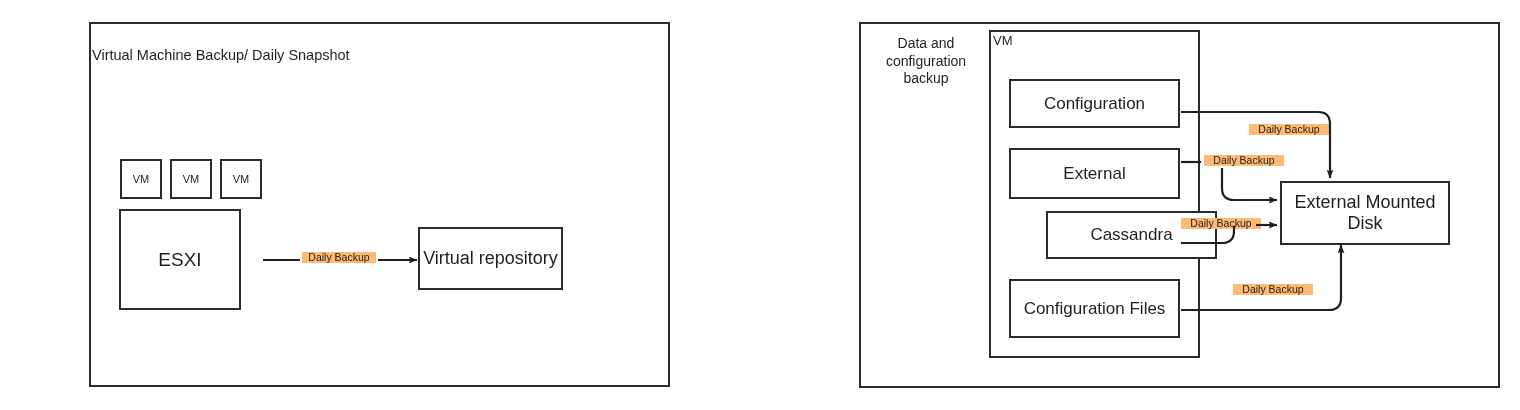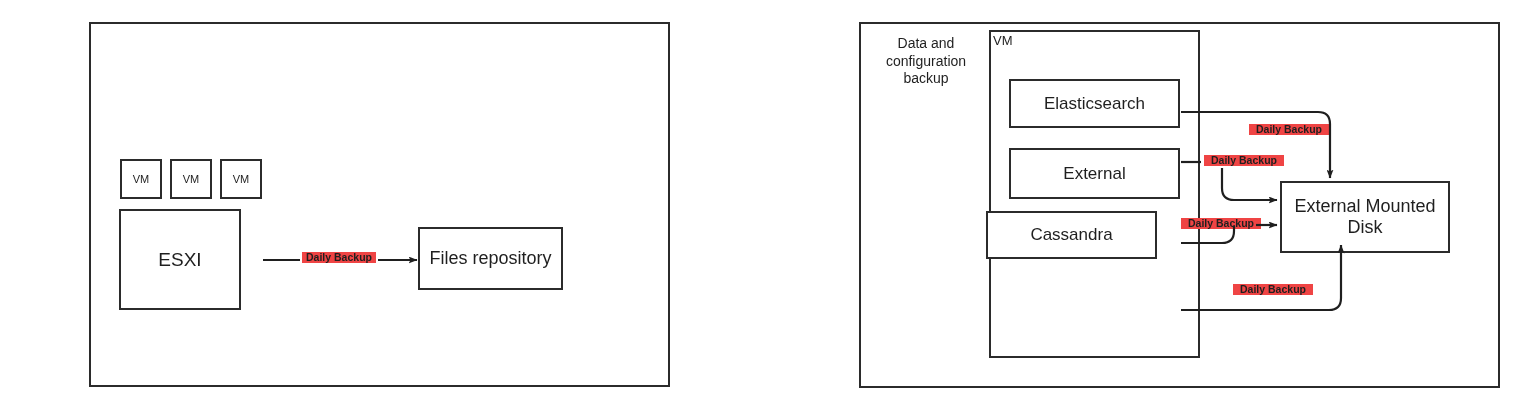--- a/index.html
+++ b/index.html
@@ -38,26 +38,25 @@
     line-height: 1.15;
   }
   .plain-label {
     position: absolute;
     text-align: center;
     line-height: 1.25;
     color: #1f1f1f;
   }
   .edge-label {
     position: absolute;
-    background: #ef4444;
+    background: #fdba74;
     color: #1f1f1f;
     white-space: nowrap;
     text-align: center;
     line-height: 1;
-    font-weight: bold;
   }
   svg.wires {
     position: absolute;
     left: 0;
     top: 0;
     width: 1520px;
     height: 410px;
     overflow: visible;
     pointer-events: none;
   }
@@ -72,71 +71,75 @@
   #backup-repo-box { left: 418px; top: 227px; width: 145px; height: 63px; font-size: 18px; }
   #lbl-left-daily { left: 302px; top: 252px; width: 74px; font-size: 10.5px; }
 
   
   #panel-right { left: 859px; top: 22px; width: 641px; height: 366px; }
   #lbl-data-config { left: 874px; top: 35px; width: 104px; font-size: 14px; }
   #vm-container { left: 989px; top: 30px; width: 211px; height: 328px; }
   #vm-container-label { left: 993px; top: 33px; width: 40px; text-align: left; font-size: 13px; }
   #es-box { left: 1009px; top: 79px; width: 171px; height: 49px; font-size: 17px; }
   #zk-box { left: 1009px; top: 148px; width: 171px; height: 51px; font-size: 17px; }
-  #cs-box { left: 986px; top: 211px; width: 171px; height: 48px; font-size: 17px; }
+  #cs-box { left: 1046px; top: 211px; width: 171px; height: 48px; font-size: 17px; }
   #cf-box { left: 1009px; top: 279px; width: 171px; height: 59px; font-size: 17px; }
-  #disk-box { left: 1280px; top: 181px; width: 170px; height: 72px; font-size: 18px; }
+  #disk-box { left: 1280px; top: 181px; width: 170px; height: 64px; font-size: 18px; }
   #lbl-es-daily { left: 1249px; top: 124px; width: 80px; font-size: 10.5px; }
   #lbl-zk-daily { left: 1204px; top: 155px; width: 80px; font-size: 10.5px; }
   #lbl-cs-daily { left: 1181px; top: 218px; width: 80px; font-size: 10.5px; }
   #lbl-cf-daily { left: 1233px; top: 284px; width: 80px; font-size: 10.5px; }
 </style>
 </head>
 <body>
 
 <div id="canvas">
 
   <div class="panel" id="panel-left"></div>
 
+  <div class="plain-label" id="left-title">Virtual Machine Backup/ Daily Snapshot</div>
 
   <div class="box" id="vm-1">
     <span>VM</span>
   </div>
   <div class="box" id="vm-2">
     <span>VM</span>
   </div>
   <div class="box" id="vm-3">
     <span>VM</span>
   </div>
 
   <div class="box" id="esxi-box">
     <span>ESXI</span>
   </div>
 
   <div class="box" id="backup-repo-box">
-    <span>Files repository</span>
+    <span>Virtual repository</span>
   </div>
 
   <div class="edge-label" id="lbl-left-daily">Daily Backup</div>
 
   <div class="panel" id="panel-right"></div>
 
   <div class="plain-label" id="lbl-data-config">Data and configuration backup</div>
 
   <div class="panel" id="vm-container"></div>
   <div class="plain-label" id="vm-container-label">VM</div>
 
   <div class="box" id="es-box">
-    <span>Elasticsearch</span>
+    <span>Configuration</span>
   </div>
   <div class="box" id="zk-box">
     <span>External</span>
   </div>
   <div class="box" id="cs-box">
     <span>Cassandra</span>
+  </div>
+  <div class="box" id="cf-box">
+    <span>Configuration Files</span>
   </div>
 
   <div class="box" id="disk-box">
     <span>External Mounted Disk</span>
   </div>
 
   <div class="edge-label" id="lbl-es-daily">Daily Backup</div>
   <div class="edge-label" id="lbl-zk-daily">Daily Backup</div>
   <div class="edge-label" id="lbl-cs-daily">Daily Backup</div>
   <div class="edge-label" id="lbl-cf-daily">Daily Backup</div>

